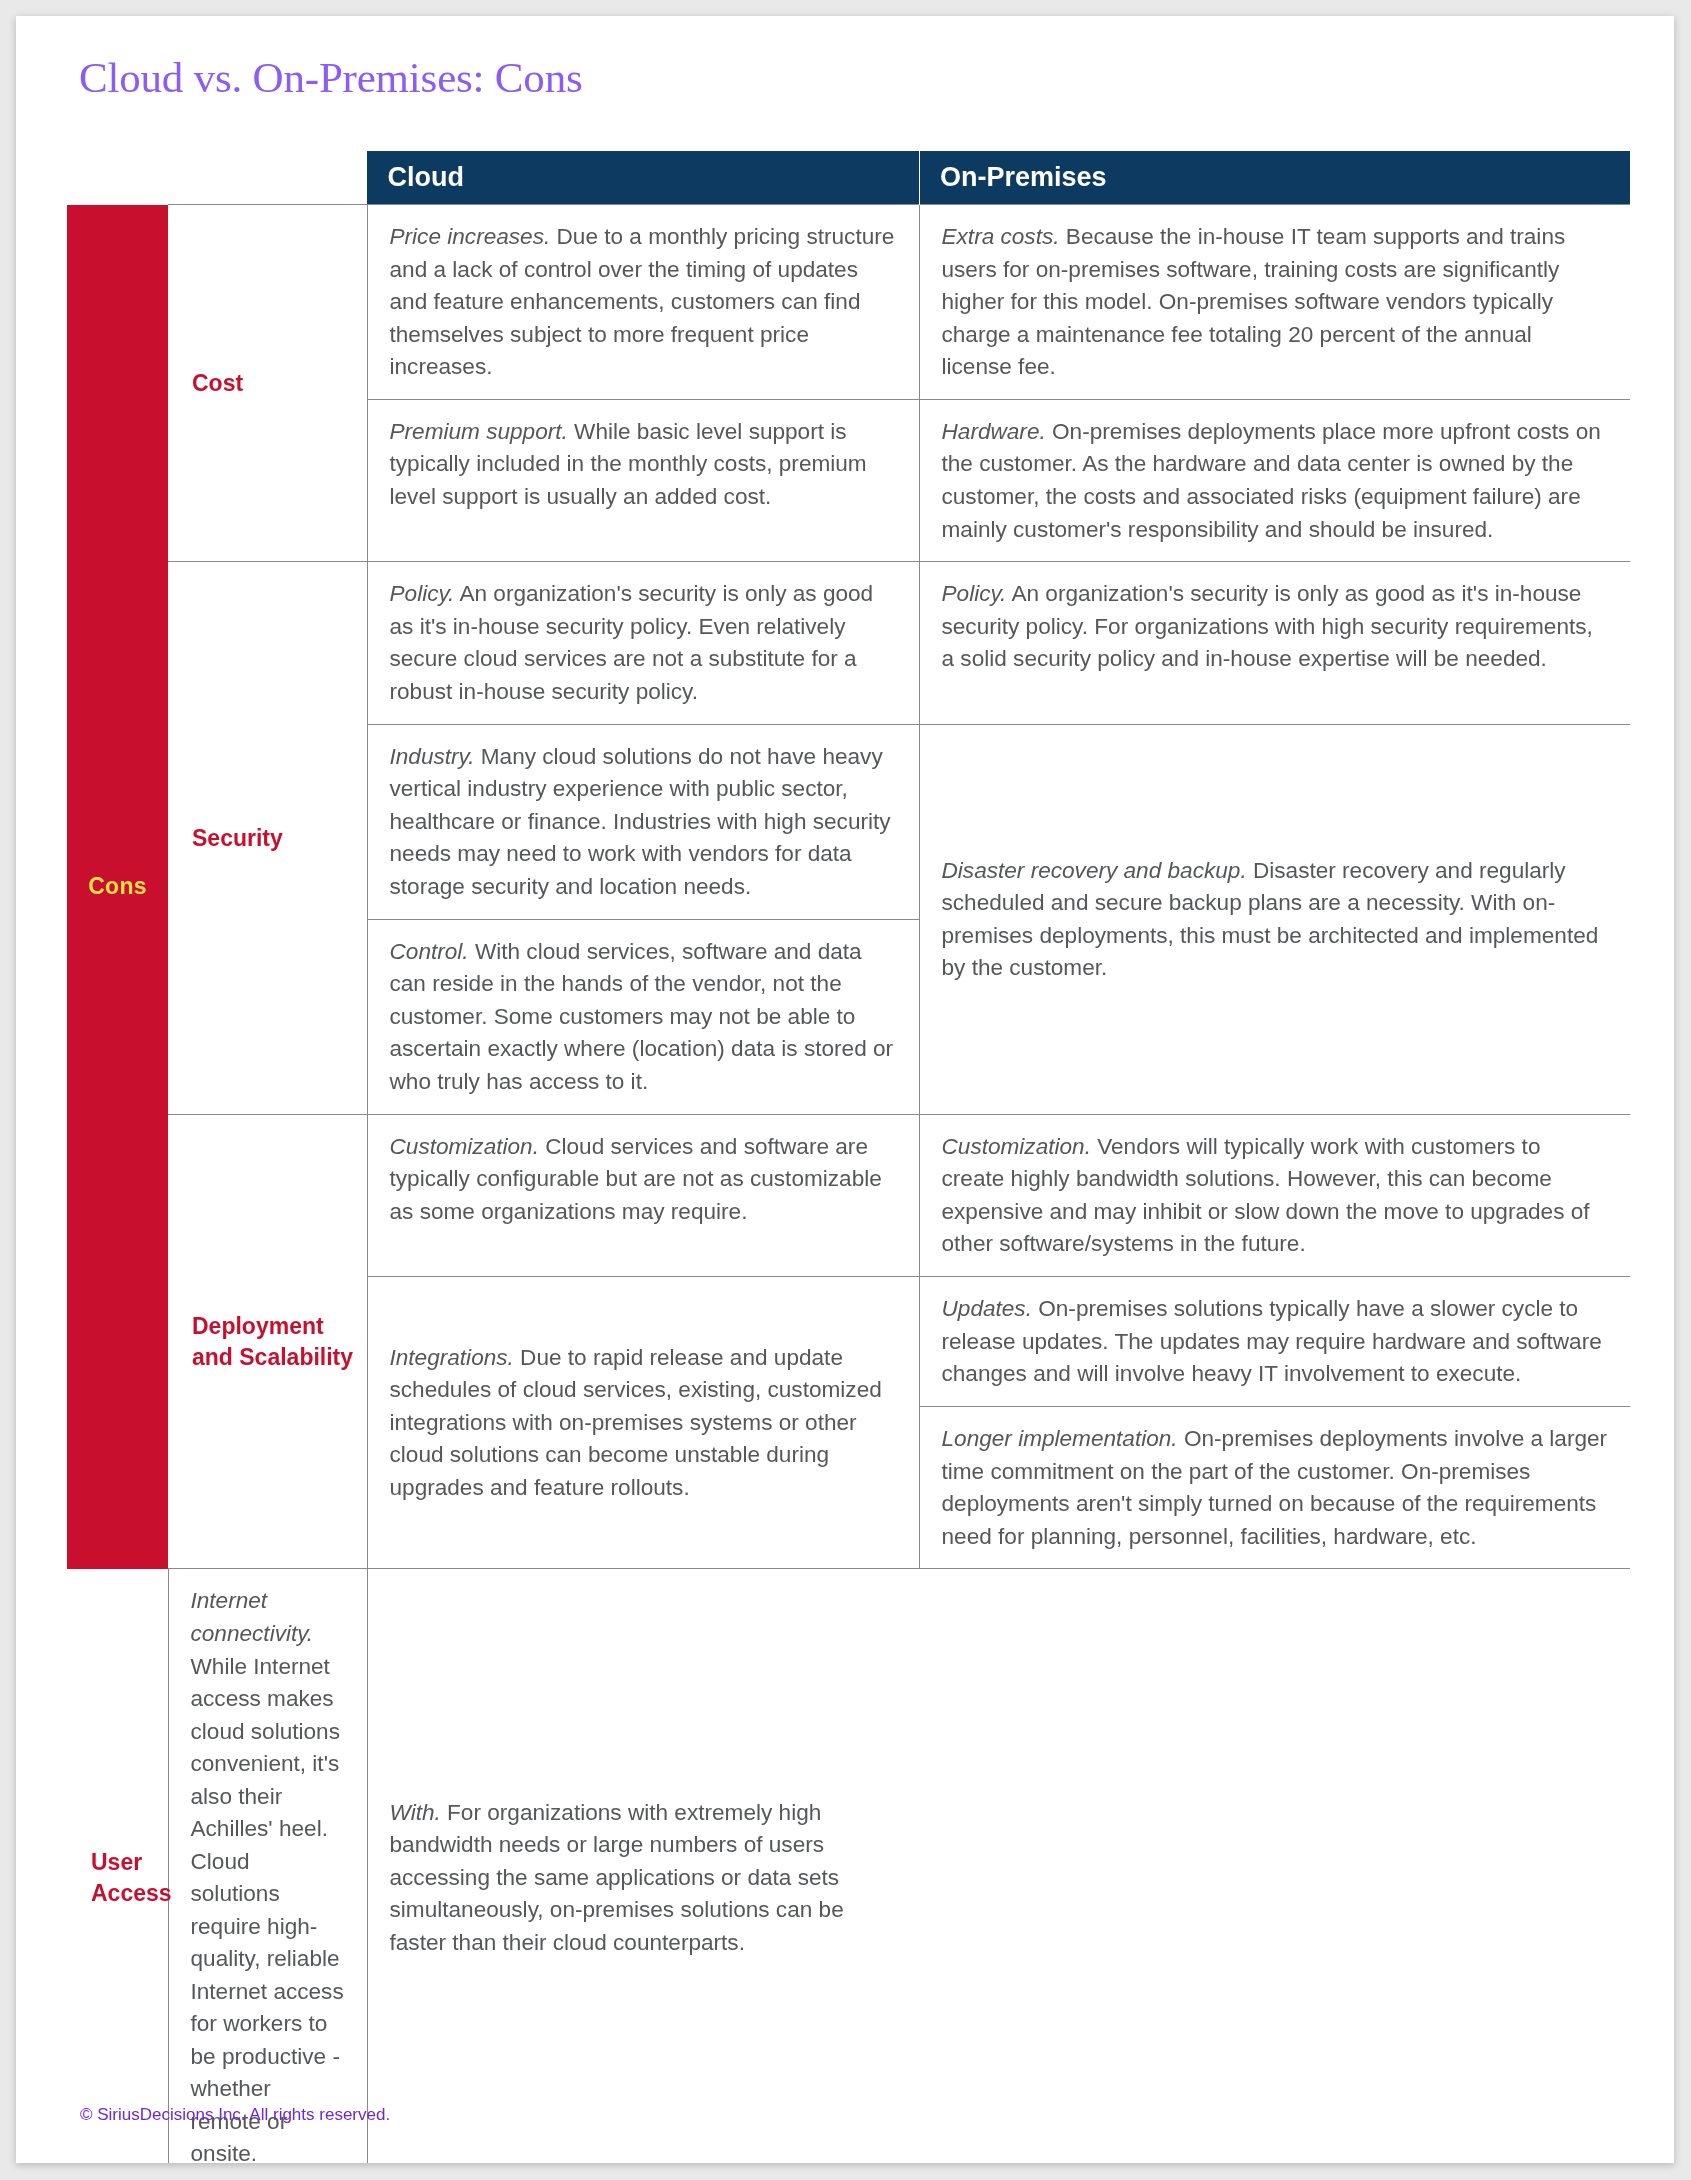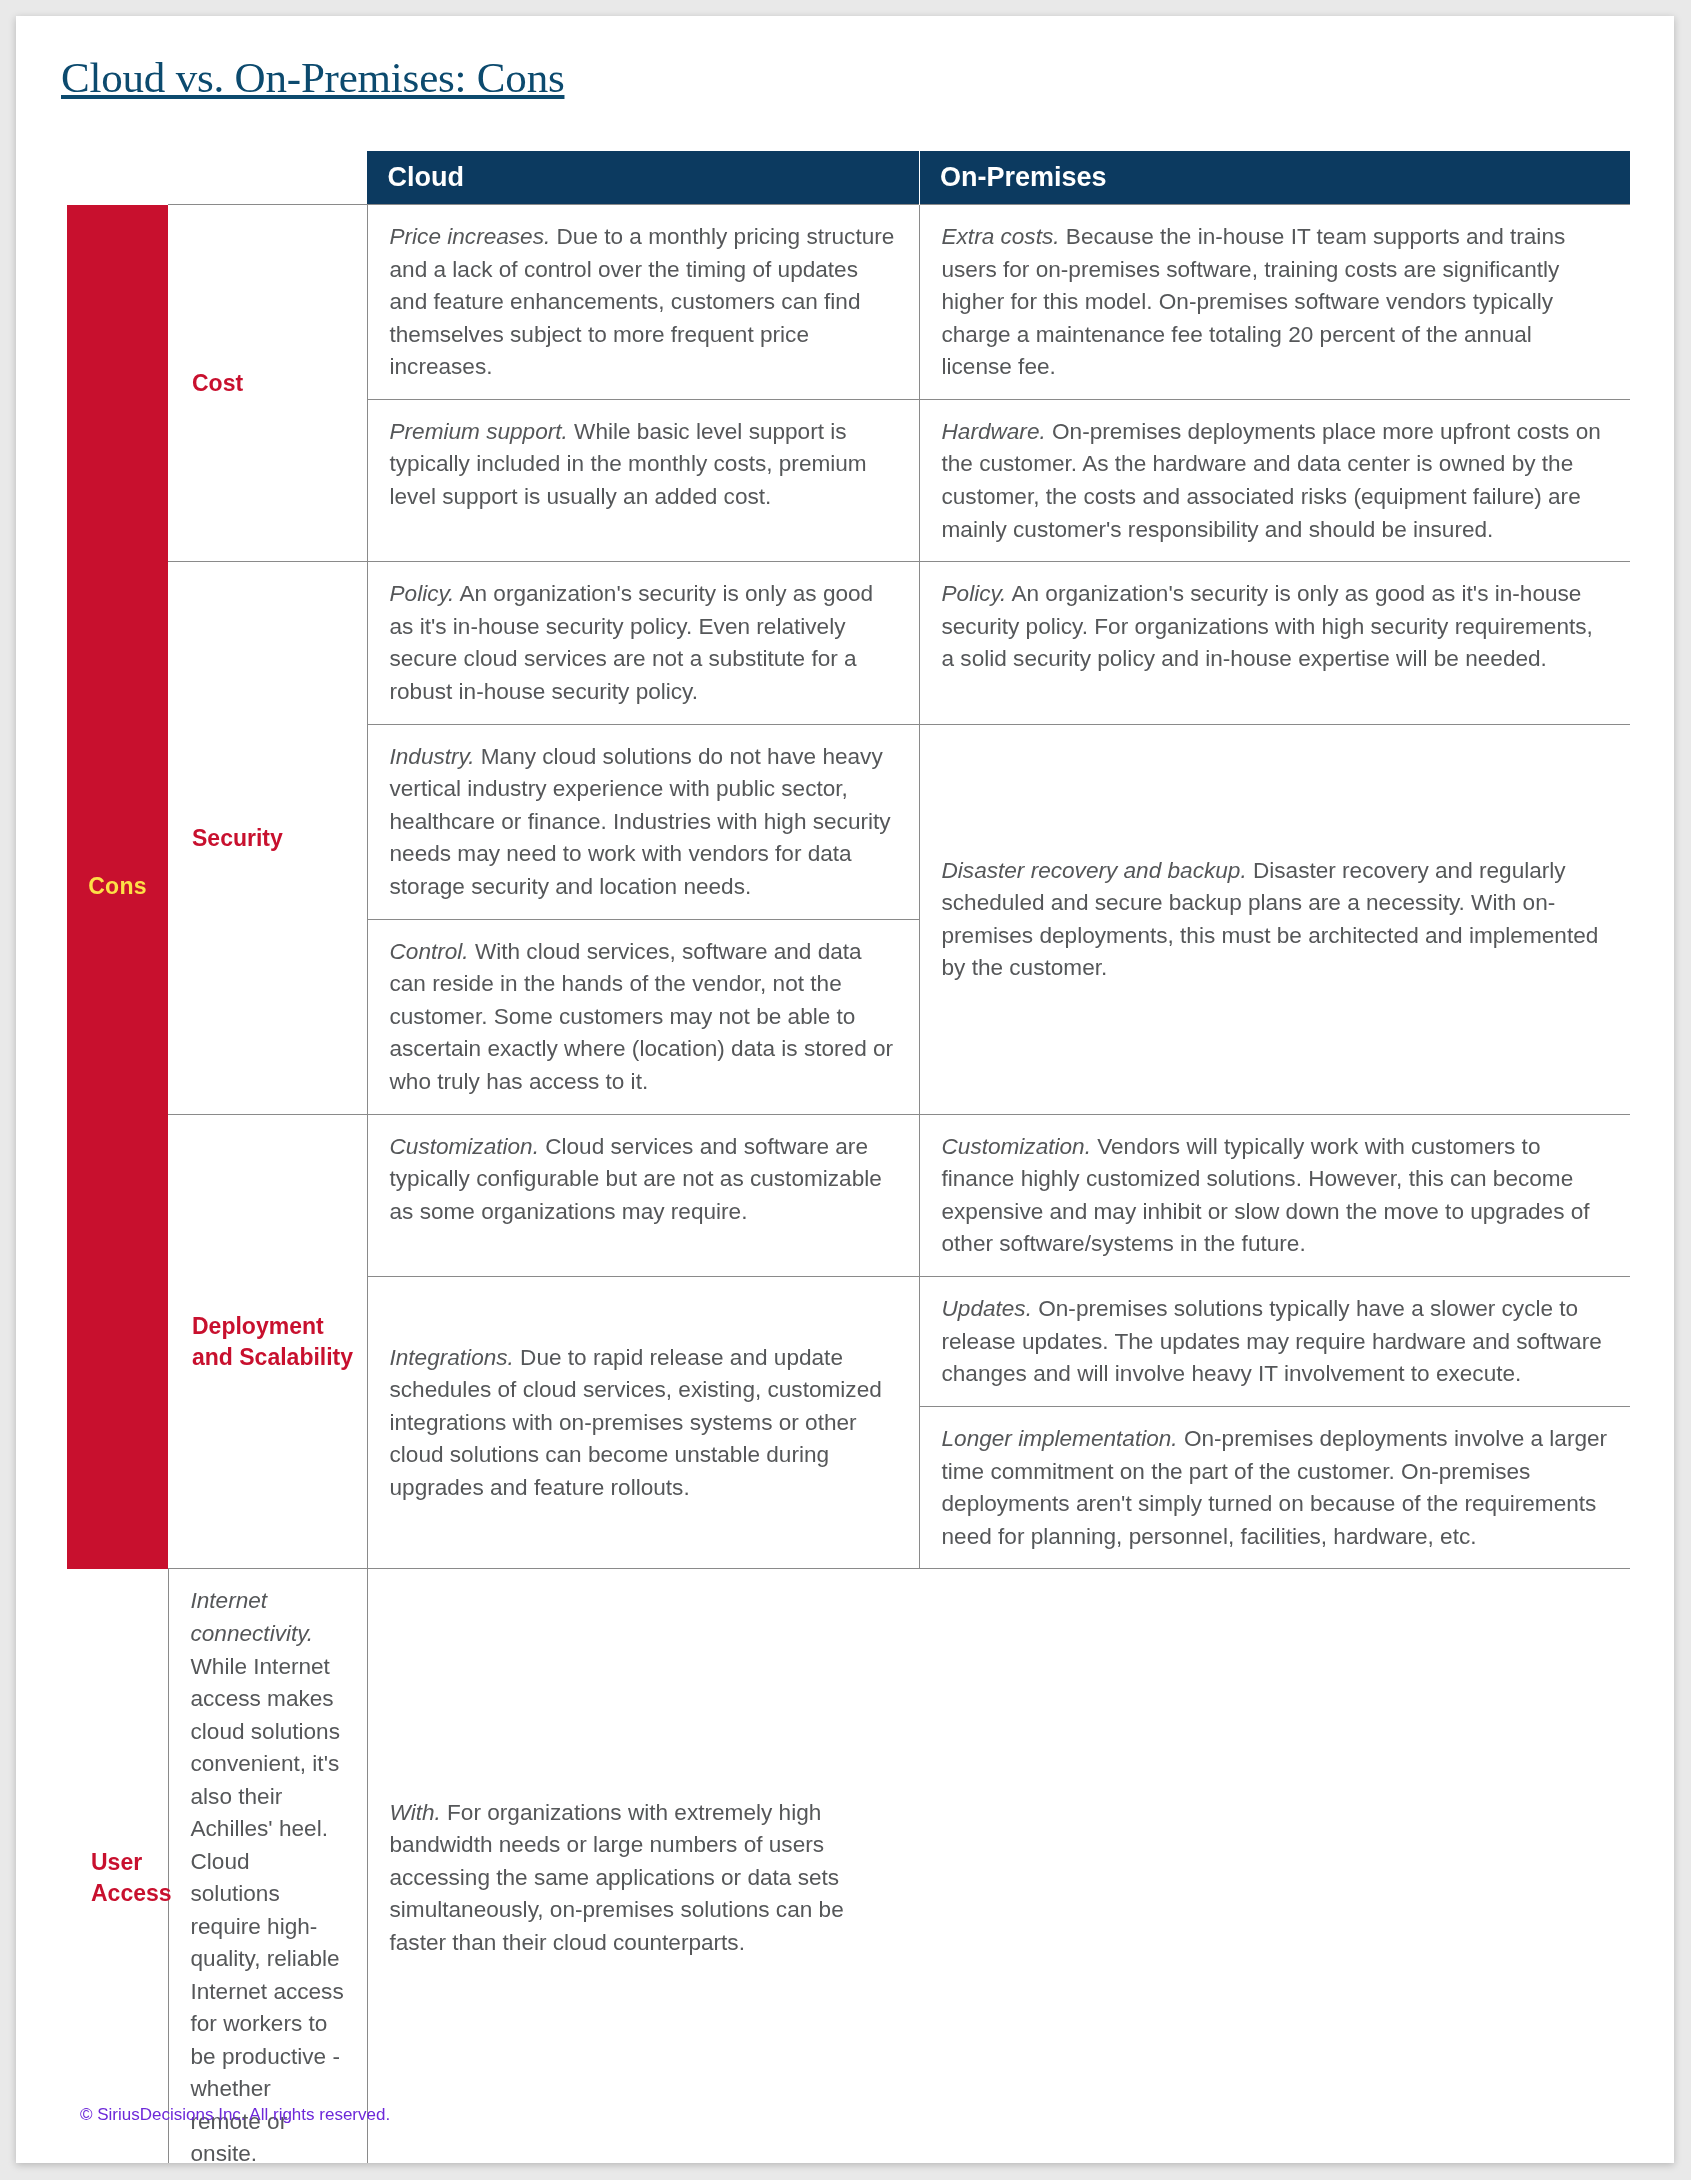--- a/index.html
+++ b/index.html
@@ -18,28 +18,27 @@
     left: 16px;
     top: 16px;
     width: 1658px;
     height: 2147px;
     background: #ffffff;
     box-shadow: 0 1.7px 7.7px rgba(0,0,0,0.22);
     overflow: hidden;
   }
   .title {
     position: absolute;
-    left: 45px;
+    left: 63px;
     top: 37px;
     font-family: "Liberation Serif", serif;
     font-size: 43px;
-    color: #0c4a6e;
+    color: #8b5cf6;
     letter-spacing: -0.2px;
     white-space: nowrap;
-    text-decoration: underline;
   }
 
   
   .tbl {
     position: absolute;
     left: 51px;
     top: 135px;
     width: 1563px;
   }
   .grid {
@@ -161,21 +160,21 @@
           <td class="cell"><em>Industry.</em><span> Many cloud solutions do not have heavy vertical industry experience with public sector, healthcare or finance. Industries with high security needs may need to work with vendors for data storage security and location needs.</span></td>
           <td class="cell noright mid" rowspan="2"><em>Disaster recovery and backup.</em><span> Disaster recovery and regularly scheduled and secure backup plans are a necessity. With on-premises deployments, this must be architected and  implemented by the customer.</span></td>
         </tr>
         <tr>
           <td class="cell"><em>Control.</em><span> With cloud services, software and data can reside in the hands of the vendor, not the customer. Some customers may not be able to ascertain exactly where (location) data is stored or who truly has access to it.</span></td>
         </tr>
 
         <tr>
           <td class="cat" rowspan="3">Deployment and Scalability</td>
           <td class="cell"><em>Customization.</em><span> Cloud services and software are typically configurable but are not as customizable as some organizations may require.</span></td>
-          <td class="cell noright"><em>Customization.</em><span> Vendors will typically work with customers to finance highly customized solutions. However, this can become expensive and may inhibit or slow down the move to upgrades of other software/systems in the future.</span></td>
+          <td class="cell noright"><em>Customization.</em><span> Vendors will typically work with customers to create highly bandwidth solutions. However, this can become expensive and may inhibit or slow down the move to upgrades of other software/systems in the future.</span></td>
         </tr>
         <tr>
           <td class="cell mid" rowspan="2"><em>Integrations.</em><span> Due to rapid release and update schedules of cloud services, existing, customized integrations with on-premises systems or other cloud solutions can become unstable during upgrades and feature rollouts.</span></td>
           <td class="cell noright"><em>Updates.</em><span> On-premises solutions typically have a slower cycle to release updates. The updates may require hardware and software changes and will involve heavy IT involvement to execute.</span></td>
         </tr>
         <tr>
           <td class="cell noright"><em>Longer implementation.</em><span> On-premises deployments involve a larger time commitment on the part of the customer. On-premises deployments aren't simply turned on because of the requirements need for planning, personnel, facilities, hardware, etc.</span></td>
         </tr>
 
         <tr>

